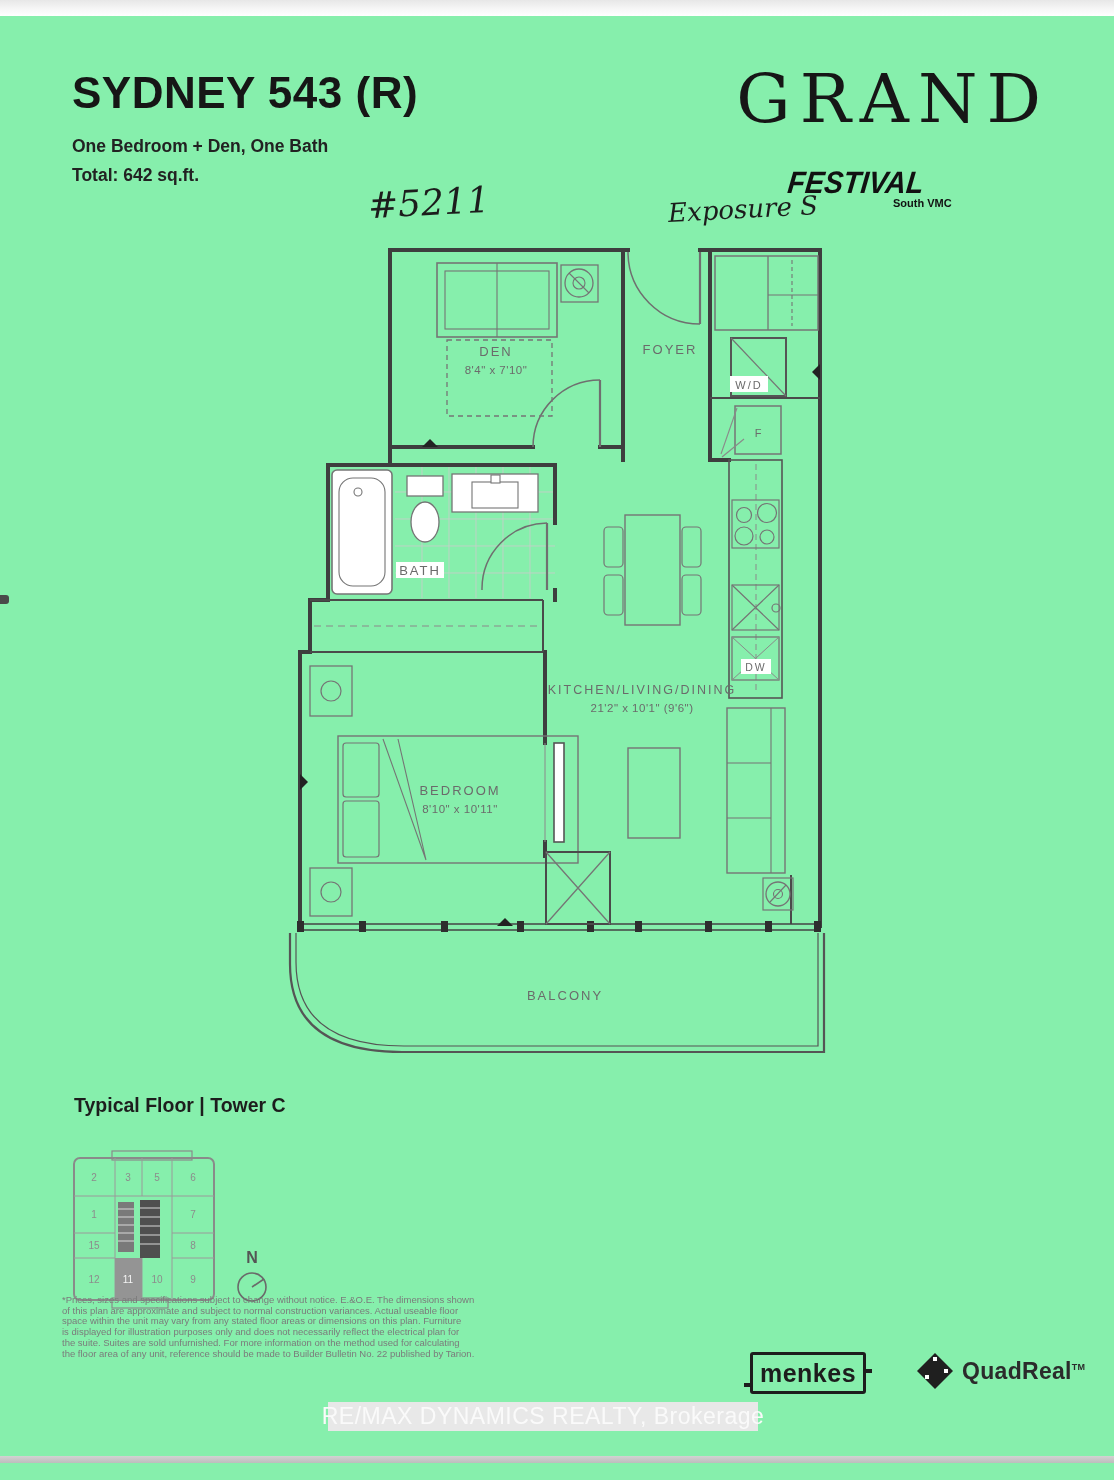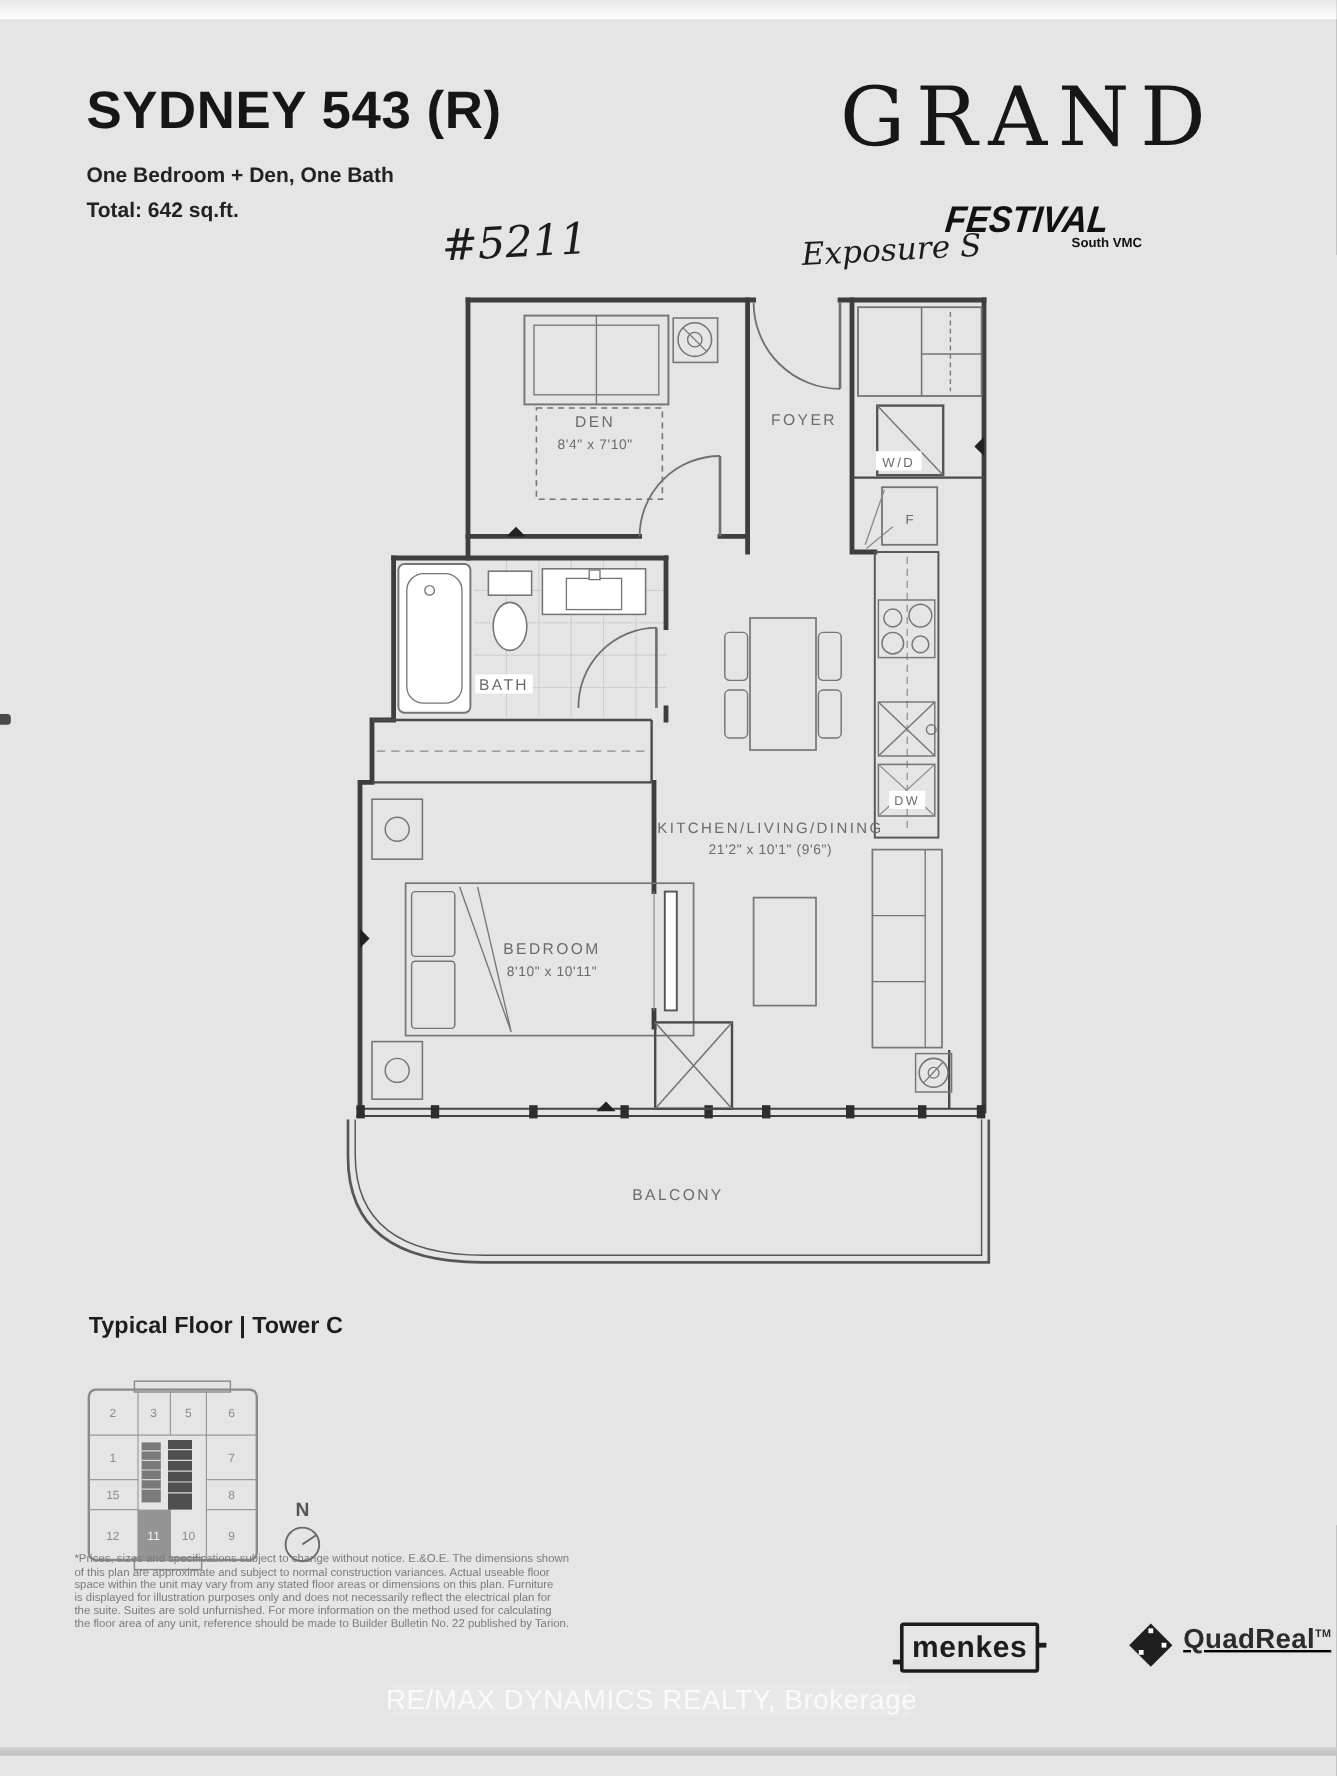--- a/index.html
+++ b/index.html
@@ -1,43 +1,43 @@
 <!DOCTYPE html>
 <html><head>
 <meta charset="utf-8">
 <style>
   html,body{margin:0;padding:0;background:#888;}
-  #page{position:relative;width:1114px;height:1480px;background:#e5e5e5;overflow:hidden;
+  #page{position:relative;width:1114px;height:1480px;background:#86efac;overflow:hidden;
         font-family:"Liberation Sans",sans-serif;margin:0 auto;}
   .abs{position:absolute;}
   
   #title-block{left:72px;top:68px;}
   #plan-name{font-size:44px;font-weight:bold;color:#161616;letter-spacing:0.5px;}
   #plan-stats{margin-top:14px;font-size:17.5px;font-weight:bold;color:#222;line-height:29px;}
   .stat-sep{font-weight:normal;color:#333;padding:0 10px;}
   .handwriting{font-family:"DejaVu Serif",serif;font-style:italic;color:#1c1c1c;}
   #unit-number{left:368px;top:182px;font-size:36px;transform:rotate(-3deg);}
-  #brand-block{left:700px;top:62px;width:350px;text-align:left;}
+  #brand-block{left:700px;top:62px;width:350px;text-align:right;}
   #brand-name{font-family:"DejaVu Serif",serif;font-size:68px;color:#161616;letter-spacing:9px;line-height:1.1;}
   #festival{display:inline-block;font-size:31px;font-weight:bold;font-style:italic;color:#111;
             letter-spacing:0px;transform:skewX(-6deg) scaleX(.92);border-bottom:0;}
   #festival-wrap{left:782px;top:165px;}
   #festival-tag{left:893px;top:197px;font-size:11px;font-weight:bold;color:#111;}
   #exposure{left:668px;top:194px;font-size:26px;transform:rotate(-3deg);}
   
   #plan-svg{left:280px;top:238px;}
   
   #keyplan-title{left:74px;top:1094px;font-size:19.5px;font-weight:bold;color:#1d1d1d;}
   #keyplan-svg{left:68px;top:1145px;}
   #disclaimer{left:62px;top:1295px;width:510px;font-size:9.5px;line-height:10.7px;color:#7b7b7b;}
   #menkes-box{left:750px;top:1352px;width:110px;height:36px;border:3px solid #1d1d1d;border-radius:3px;
               display:flex;align-items:center;justify-content:center;}
   #menkes-box span{font-size:25px;font-weight:bold;color:#1d1d1d;letter-spacing:0.5px;}
   .menkes-tick{position:absolute;width:7px;height:4px;background:#1d1d1d;}
-  #quadreal{left:940px;top:1352px;display:flex;align-items:flex-start;text-decoration:underline;}
+  #quadreal{left:916px;top:1352px;display:flex;align-items:center;}
   #quadreal-text{font-size:23px;font-weight:600;color:#2b2b2b;margin-left:8px;letter-spacing:0.3px;}
   #quadreal-tm{font-size:9px;color:#2b2b2b;vertical-align:super;}
   #watermark{left:328px;top:1402px;width:430px;height:29px;background:#e8e8e8;
              display:flex;align-items:center;justify-content:center;}
   #watermark span{font-size:23px;color:#fafafa;letter-spacing:0.5px;white-space:nowrap;}
   #top-shade{left:0;top:0;width:1114px;height:16px;
              background:linear-gradient(180deg,#e7e7e7 0%,#f6f6f6 55%,#ffffff 100%);}
   #bottom-band{left:0;top:1456px;width:1114px;height:7px;
                background:linear-gradient(180deg,#d2d2d2,#bdbdbd);}
   #scan-artifact{left:0;top:595px;width:9px;height:9px;background:#4a4a4a;border-radius:0 3px 3px 0;}

